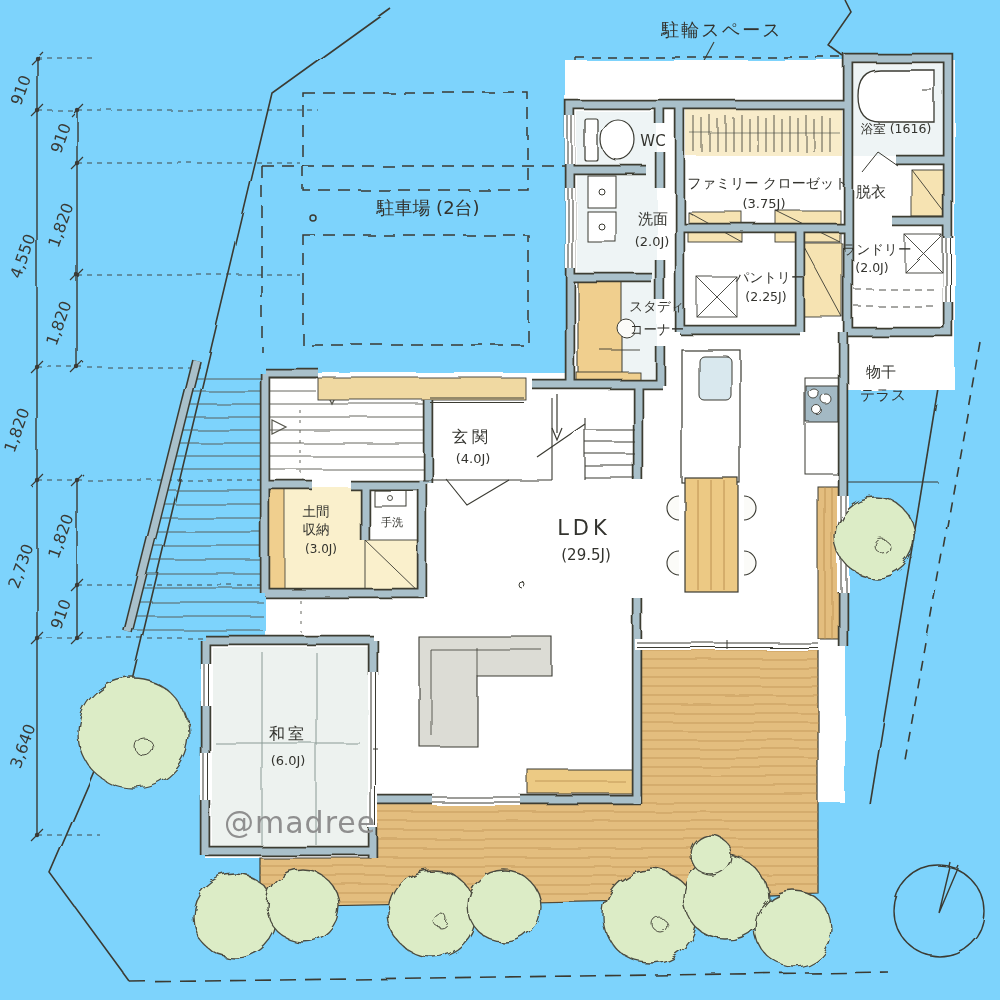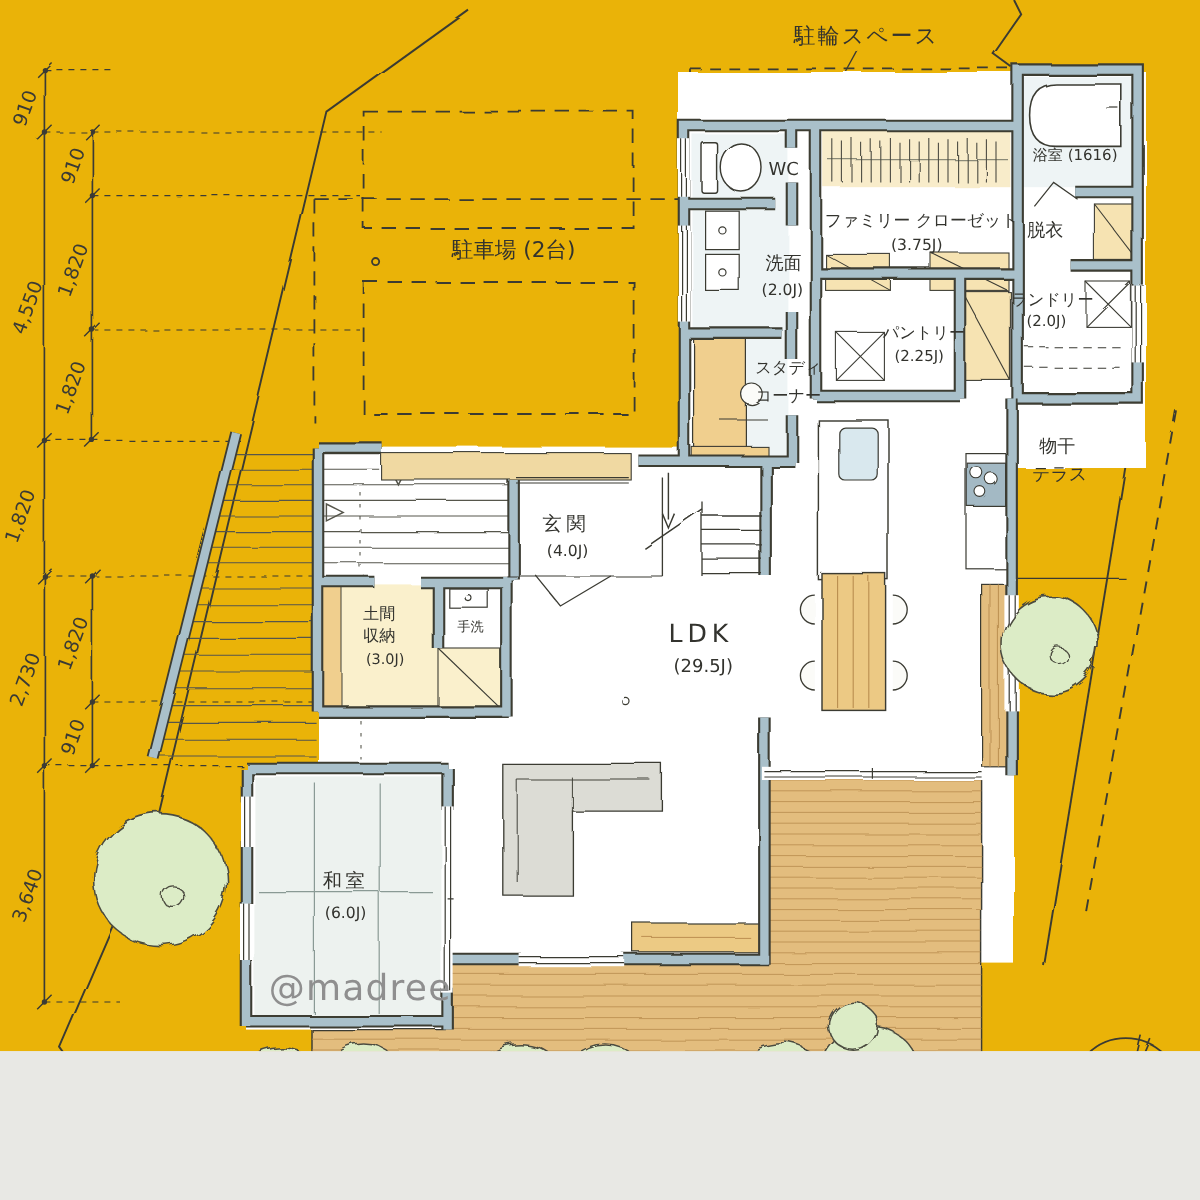--- a/index.html
+++ b/index.html
@@ -1,16 +1,16 @@
 <!DOCTYPE html>
 <html><head>
 <meta charset="utf-8">
 <style>
   html,body{margin:0;padding:0;background:#e8e8e4;}
-  .stage{position:relative;width:1000px;height:876px;background:#eab308;overflow:hidden;margin:0 auto;}
+  .stage{position:relative;width:1000px;height:1000px;background:#7dd3fc;overflow:hidden;margin:0 auto;}
   svg{position:absolute;inset:0;}
   svg text{font-family:"DejaVu Sans","Liberation Sans",sans-serif;fill:#33332e;}
   .dim{font-size:16px;fill:#3a3a35;}
   .wm{font-size:30px;fill:#8f8f8f;letter-spacing:1px;}
 </style>
 </head>
 <body>
 
 <div class="stage">
 <svg viewBox="0 0 1000 1000" width="1000" height="1000">

